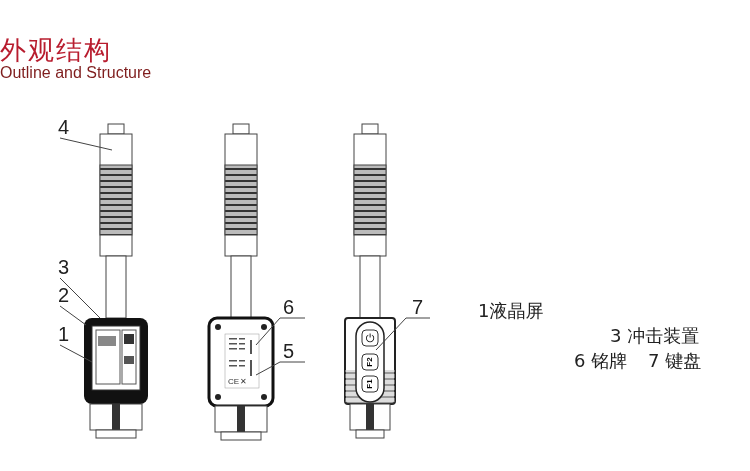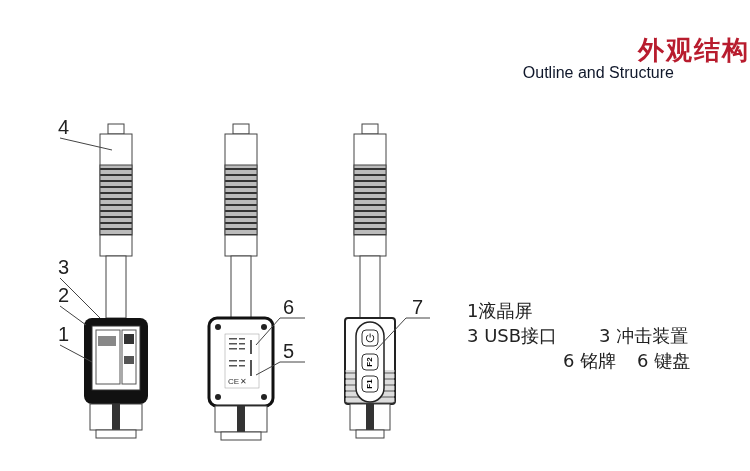--- a/index.html
+++ b/index.html
@@ -1,22 +1,22 @@
 <!DOCTYPE html>
 <html><head>
 <meta charset="utf-8">
 <style>
   html,body{margin:0;padding:0;background:#fff;}
   body{width:750px;height:471px;position:relative;overflow:hidden;font-family:"Liberation Sans","DejaVu Sans",sans-serif;}
-  .title-cn{position:absolute;left:0;width:750px;top:33px;text-align:right;font-size:26px;font-weight:bold;color:#b81c2e;letter-spacing:2px;font-family:"DejaVu Sans",sans-serif;}
-  .title-en{position:absolute;left:0;width:674px;top:64px;text-align:right;font-size:16px;color:#0f172a;}
+  .title-cn{position:absolute;left:0;width:750px;top:33px;text-align:left;font-size:26px;font-weight:normal;color:#b81c2e;letter-spacing:2px;font-family:"DejaVu Sans",sans-serif;}
+  .title-en{position:absolute;left:0;width:674px;top:64px;text-align:left;font-size:16px;color:#7f1d1d;}
   svg.diagram{position:absolute;left:0;top:0;}
   .callout{position:absolute;font-size:20px;color:#222;}
   .legend{position:absolute;left:467px;top:298px;font-size:18px;color:#222;line-height:25px;font-family:"DejaVu Sans",sans-serif;}
-  .legend .row{white-space:nowrap;position:relative;height:25px;width:240px;}
+  .legend .row{white-space:nowrap;position:relative;height:25px;width:240px;margin-left:11px;}
   .legend span{position:absolute;}
 </style>
 </head>
 <body>
 
 <div class="title-cn">外观结构</div>
 <div class="title-en">Outline and Structure</div>
 
 <svg class="diagram" width="750" height="471">
   <defs>
@@ -112,20 +112,19 @@
 <div class="callout" style="left:58px;top:323px;">1</div>
 <div class="callout" style="left:283px;top:296px;">6</div>
 <div class="callout" style="left:283px;top:340px;">5</div>
 <div class="callout" style="left:412px;top:296px;">7</div>
 
 <div class="legend">
   <div class="row">
     <span style="left:0">1液晶屏</span>
   </div>
   <div class="row">
-    <span style="left:0">3 USB接口</span>
     <span style="left:132px">3 冲击装置</span>
   </div>
   <div class="row">
     <span style="left:96px">6 铭牌</span>
-    <span style="left:170px">6 键盘</span>
+    <span style="left:170px">7 键盘</span>
   </div>
 </div>
 
 </body></html>

